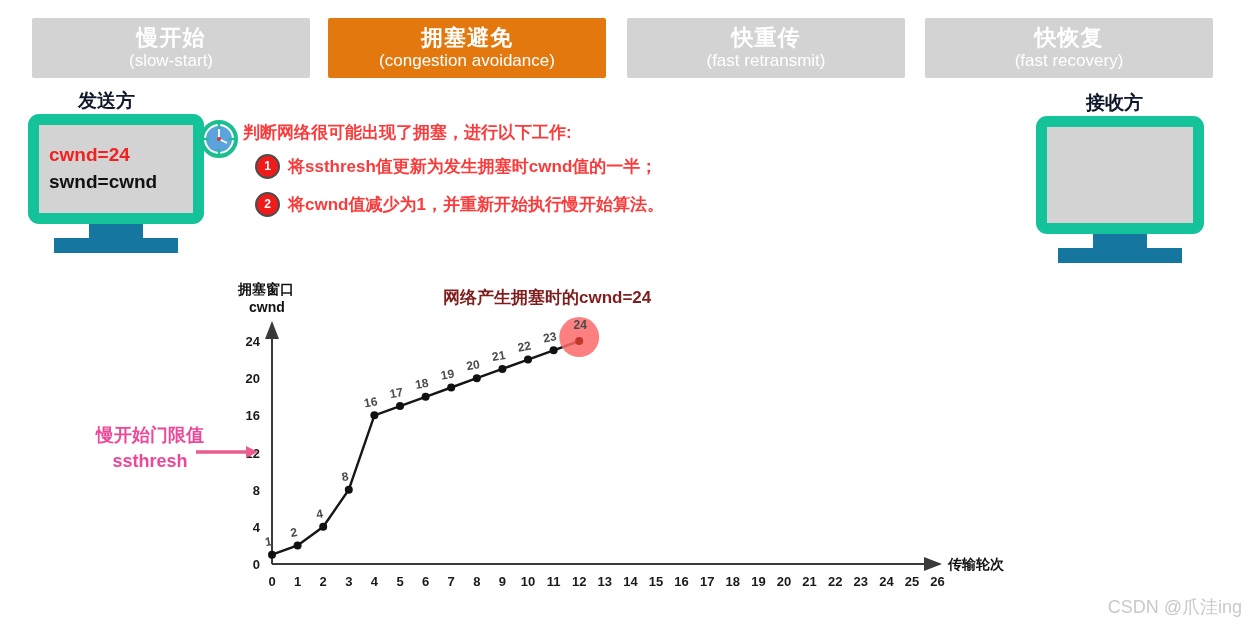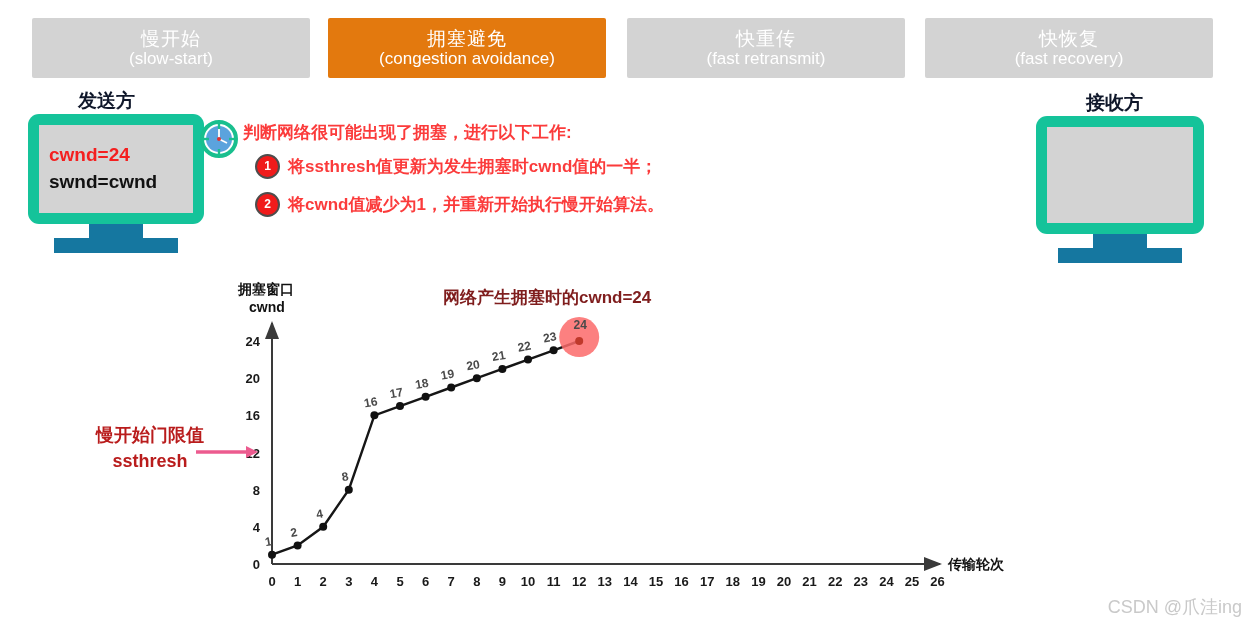--- a/index.html
+++ b/index.html
@@ -30,22 +30,22 @@
     display: flex;
     flex-direction: column;
     align-items: center;
     justify-content: center;
     color: #ffffff;
     line-height: 1.12;
     box-sizing: border-box;
   }
   .tab.active { background: #e3790e; }
   .tab .cn {
-    font-size: 19px;
-    font-weight: normal;
+    font-size: 22px;
+    font-weight: bold;
     letter-spacing: 1px;
   }
   .tab .en {
     font-size: 17px;
     font-weight: normal;
   }
   .tab-0 { left: 32px;  width: 278px; }
   .tab-1 { left: 328px; width: 278px; }
   .tab-2 { left: 627px; width: 278px; }
   .tab-3 { left: 925px; width: 288px; }
@@ -180,21 +180,21 @@
   }
 
   
   #ssthresh-annot {
     position: absolute;
     left: 50px; top: 422px;
     width: 200px;
     text-align: center;
   }
   #ssthresh-annot div {
-    color: #b91c1c;
+    color: #ec4899;
     font-size: 18px;
     font-weight: bold;
     line-height: 1.45;
     white-space: nowrap;
     text-shadow:
       -1.4px -1.4px 0 #fff, 1.4px -1.4px 0 #fff,
       -1.4px  1.4px 0 #fff, 1.4px  1.4px 0 #fff;
   }
   #ssthresh-arrow {
     position: absolute;

